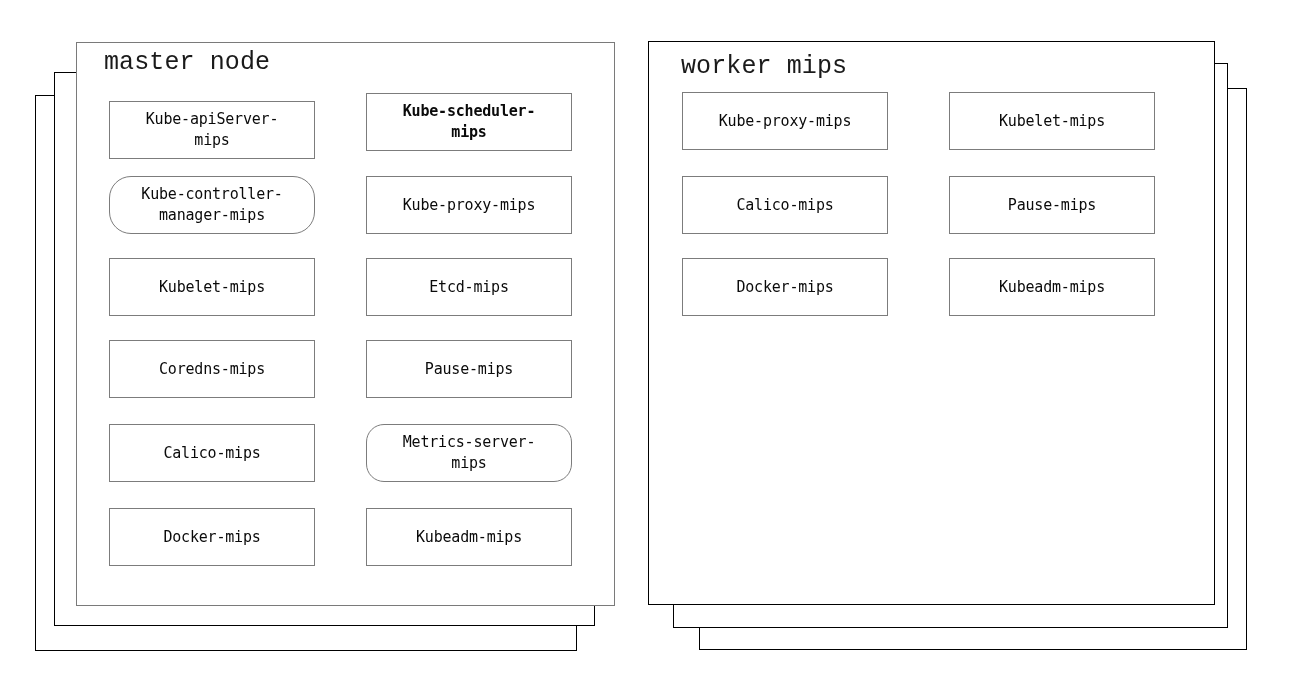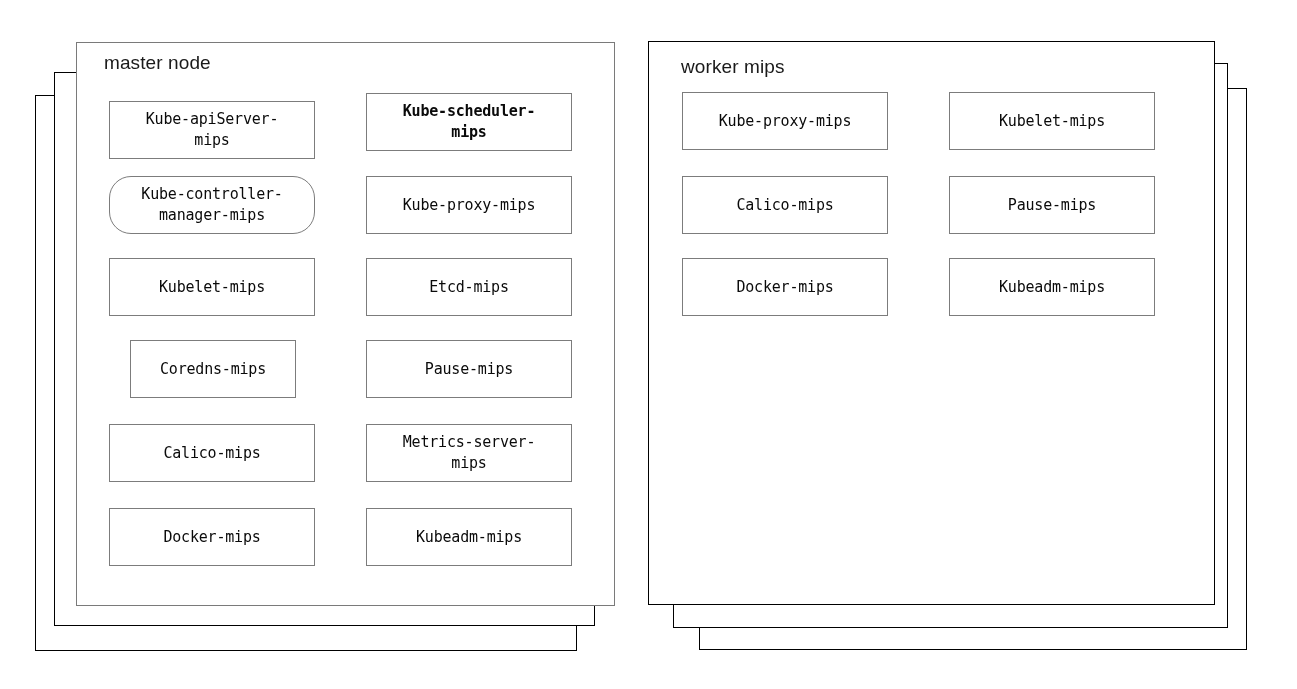--- a/index.html
+++ b/index.html
@@ -33,22 +33,22 @@
   .card-layer.gray {
     border: 1.4px solid #7a7a7a;
   }
   .card-layer.black {
     border: 1.4px solid #000000;
   }
 
   
   .node-title {
     position: absolute;
-    font-family: Liberation Sans, sans-serif;
-    font-size: 19px;
+    font-family: Liberation Mono, monospace;
+    font-size: 25px;
     line-height: 22px;
     color: #1a1a1a;
     white-space: nowrap;
     letter-spacing: 0.1px;
   }
 
   
   .component-box {
     position: absolute;
     box-sizing: border-box;
@@ -82,21 +82,21 @@
         <span class="component-label">Kube-apiServer-
 mips</span>
       </div>
       <div class="component-box" style="left: 109px; top: 176px; width: 206px; height: 58px; z-index: 20; border-radius: 22px;">
         <span class="component-label">Kube-controller-
 manager-mips</span>
       </div>
       <div class="component-box" style="left: 109px; top: 258px; width: 206px; height: 58px; z-index: 20;">
         <span class="component-label">Kubelet-mips</span>
       </div>
-      <div class="component-box" style="left: 109px; top: 340px; width: 166px; height: 58px; z-index: 20; margin-left: 21px;">
+      <div class="component-box" style="left: 109px; top: 340px; width: 206px; height: 58px; z-index: 20;">
         <span class="component-label">Coredns-mips</span>
       </div>
       <div class="component-box" style="left: 109px; top: 424px; width: 206px; height: 58px; z-index: 20;">
         <span class="component-label">Calico-mips</span>
       </div>
       <div class="component-box" style="left: 109px; top: 508px; width: 206px; height: 58px; z-index: 20;">
         <span class="component-label">Docker-mips</span>
       </div>
       <div class="component-box" style="left: 366px; top: 93px; width: 206px; height: 58px; z-index: 20; font-weight: bold;">
         <span class="component-label">Kube-scheduler-
@@ -104,21 +104,21 @@
       </div>
       <div class="component-box" style="left: 366px; top: 176px; width: 206px; height: 58px; z-index: 20;">
         <span class="component-label">Kube-proxy-mips</span>
       </div>
       <div class="component-box" style="left: 366px; top: 258px; width: 206px; height: 58px; z-index: 20;">
         <span class="component-label">Etcd-mips</span>
       </div>
       <div class="component-box" style="left: 366px; top: 340px; width: 206px; height: 58px; z-index: 20;">
         <span class="component-label">Pause-mips</span>
       </div>
-      <div class="component-box" style="left: 366px; top: 424px; width: 206px; height: 58px; z-index: 20;">
+      <div class="component-box" style="left: 366px; top: 424px; width: 206px; height: 58px; z-index: 20; border-radius: 18px;">
         <span class="component-label">Metrics-server-
 mips</span>
       </div>
       <div class="component-box" style="left: 366px; top: 508px; width: 206px; height: 58px; z-index: 20;">
         <span class="component-label">Kubeadm-mips</span>
       </div>
     </div>
     <div class="stack">
       <div class="card-layer black" style="left: 699px; top: 88px; width: 548px; height: 562px; z-index: 1;"></div>
       <div class="card-layer black" style="left: 673px; top: 63px; width: 555px; height: 565px; z-index: 2;"></div>

